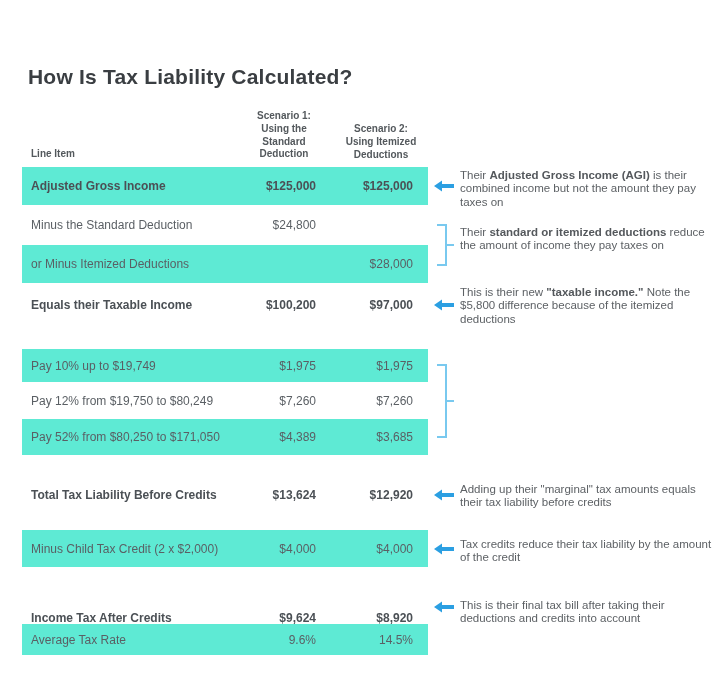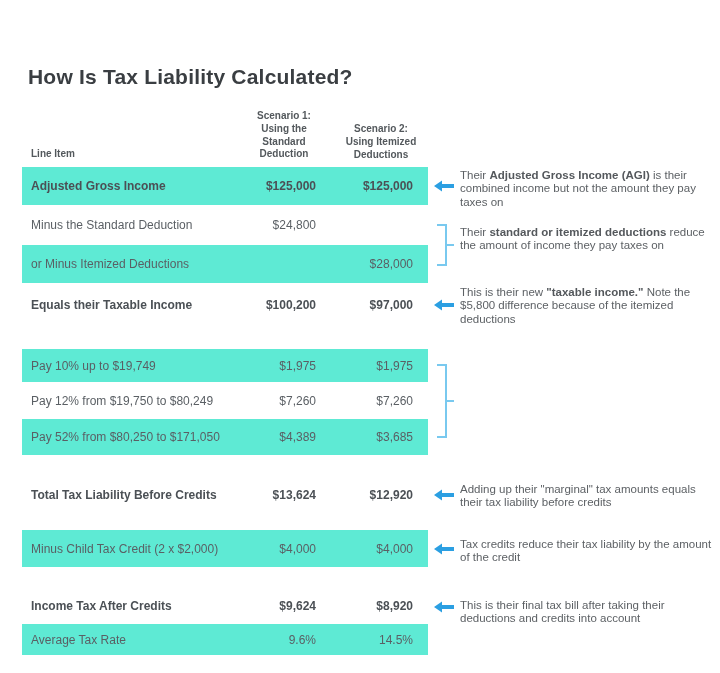--- a/index.html
+++ b/index.html
@@ -104,21 +104,21 @@
   <div class="row bold" style="top:430px;height:36px">
     <span class="lbl">Total Tax Liability Before Credits</span>
     <span class="v1">$13,624</span>
     <span class="v2">$12,920</span>
   </div>
   <div class="row blue" style="top:483px;height:37px">
     <span class="lbl">Minus Child Tax Credit (2 x $2,000)</span>
     <span class="v1">$4,000</span>
     <span class="v2">$4,000</span>
   </div>
-  <div class="row bold" style="top:540px;height:37px">
+  <div class="row bold" style="top:552px;height:37px">
     <span class="lbl">Income Tax After Credits</span>
     <span class="v1">$9,624</span>
     <span class="v2">$8,920</span>
   </div>
   <div class="row blue" style="top:577px;height:31px">
     <span class="lbl">Average Tax Rate</span>
     <span class="v1">9.6%</span>
     <span class="v2">14.5%</span>
   </div>
 

